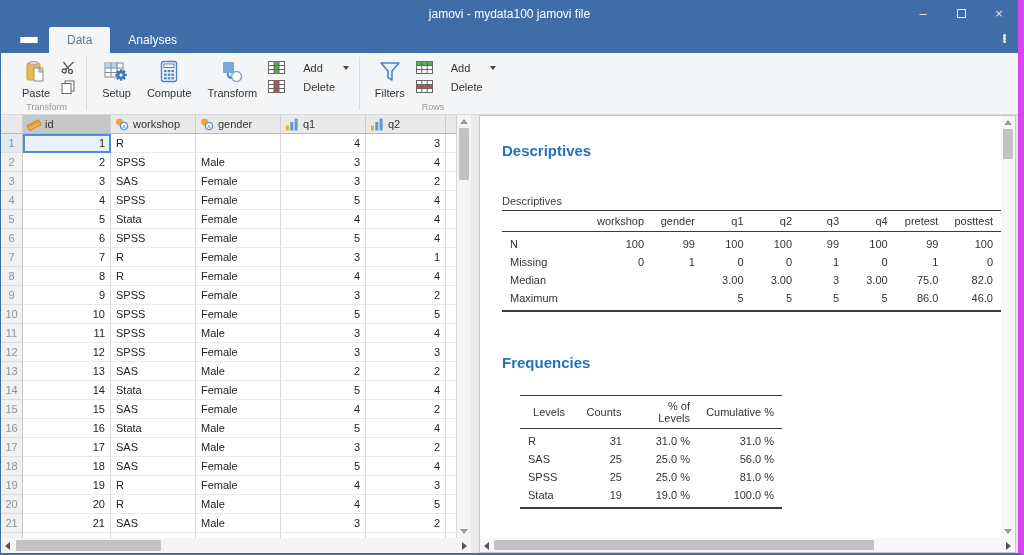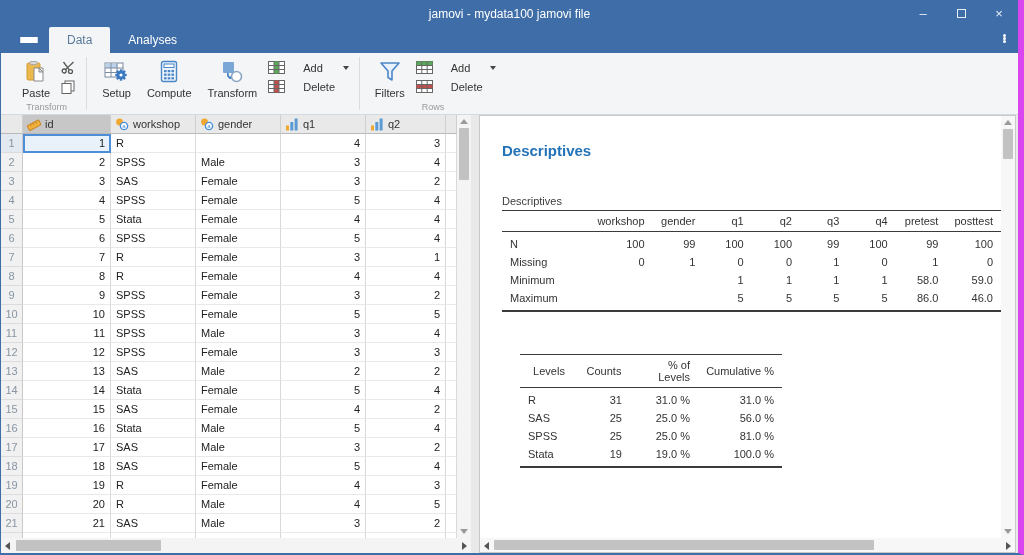--- a/index.html
+++ b/index.html
@@ -596,47 +596,48 @@
                       <td style="text-align: right;">0</td>
                       <td style="text-align: right;">1</td>
                       <td style="text-align: right;">0</td>
                       <td style="text-align: right;">0</td>
                       <td style="text-align: right;">1</td>
                       <td style="text-align: right;">0</td>
                       <td style="text-align: right;">1</td>
                       <td style="text-align: right;">0</td>
                     </tr>
                     <tr>
-                      <td style="text-align: left;">Minimum</td>
+                      <td style="text-align: left;">Median</td>
                       <td style="text-align: right;"></td>
                       <td style="text-align: right;"></td>
-                      <td style="text-align: right;">1</td>
-                      <td style="text-align: right;">1</td>
-                      <td style="text-align: right;">1</td>
-                      <td style="text-align: right;">1</td>
-                      <td style="text-align: right;">58.0</td>
-                      <td style="text-align: right;">59.0</td>
+                      <td style="text-align: right;">3.00</td>
+                      <td style="text-align: right;">3.00</td>
+                      <td style="text-align: right;">3</td>
+                      <td style="text-align: right;">3.00</td>
+                      <td style="text-align: right;">75.0</td>
+                      <td style="text-align: right;">82.0</td>
                     </tr>
                     <tr>
                       <td style="text-align: left;">Maximum</td>
                       <td style="text-align: right;"></td>
                       <td style="text-align: right;"></td>
                       <td style="text-align: right;">5</td>
                       <td style="text-align: right;">5</td>
                       <td style="text-align: right;">5</td>
                       <td style="text-align: right;">5</td>
                       <td style="text-align: right;">86.0</td>
                       <td style="text-align: right;">46.0</td>
                     </tr>
                   </tbody>
                 </table>
             </div>
           </div>
 
           <div style="margin-top:42px;">
+            <div class="res-heading">Frequencies</div>
             <div style="margin-top:24px; margin-left:18px;">
               <table class="res-table" id="freq-table">
                   <thead>
                     <tr>
                       <th style="width: 58px; text-align: center;">Levels</th>
                       <th style="width: 52px; text-align: center;">Counts</th>
                       <th style="width: 68px; text-align: right;">% of Levels</th>
                       <th style="width: 84px; text-align: right;">Cumulative %</th>
                     </tr>
                   </thead>

